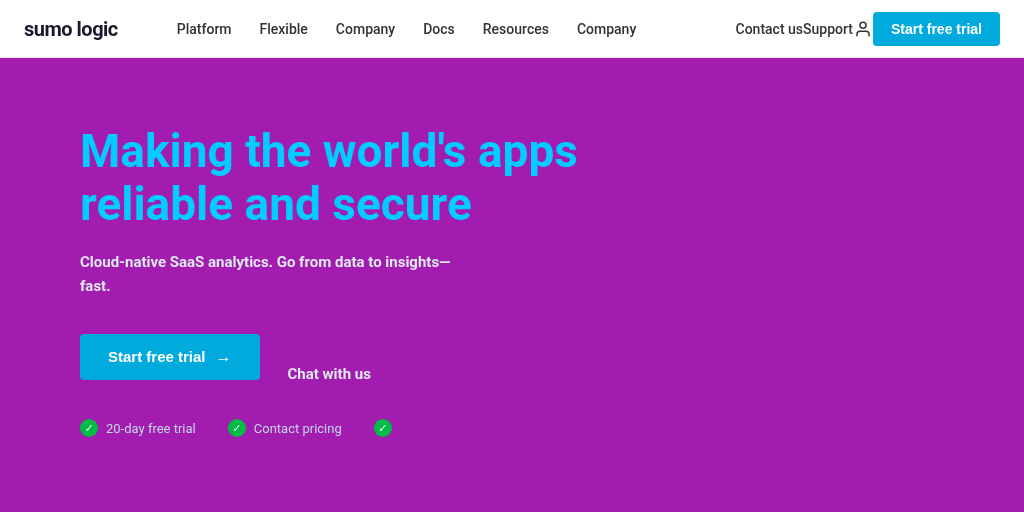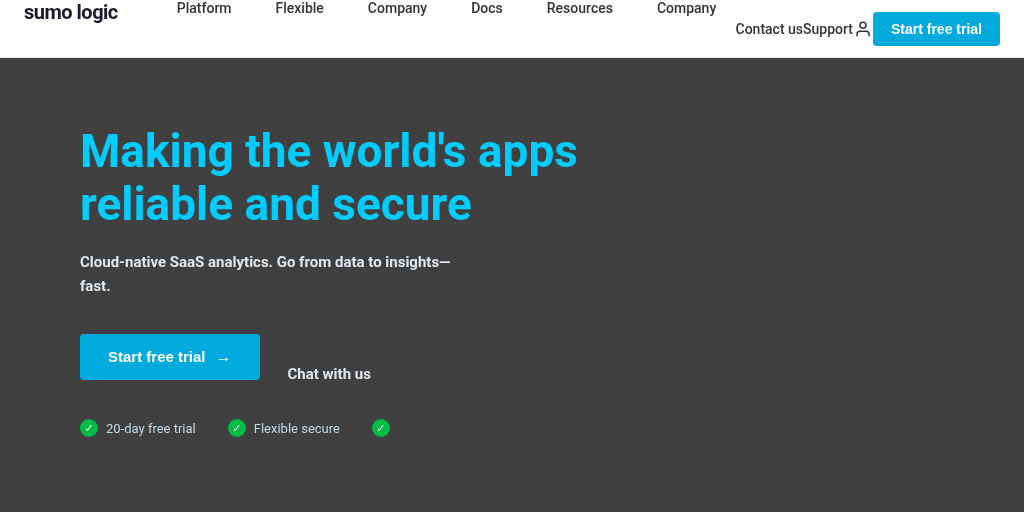--- a/index.html
+++ b/index.html
@@ -10,38 +10,39 @@
     body {
       font-family: -apple-system, BlinkMacSystemFont, 'Segoe UI', Roboto, sans-serif;
       width: 1024px;
       height: 512px;
       overflow: hidden;
     }
 
     
     .navbar {
       display: flex;
+      align-items: center;
       background: #ffffff;
       height: 58px;
       padding: 0 24px;
       border-bottom: 1px solid #e8e8e8;
       position: relative;
       z-index: 10;
     }
     .logo {
       font-size: 20px;
       font-weight: 700;
       color: #1a1a2e;
       margin-right: 32px;
       white-space: nowrap;
       letter-spacing: -0.5px;
     }
     .nav-links {
       display: flex;
-      gap: 44px;
+      gap: 28px;
       flex: 1;
       padding-left: 27px;
     }
     .nav-link {
       font-size: 14px;
       color: #333;
       cursor: pointer;
       font-weight: 500;
     }
     .nav-right {
@@ -71,21 +72,21 @@
       border-radius: 4px;
       padding: 9px 18px;
       font-size: 14px;
       font-weight: 600;
       cursor: pointer;
       white-space: nowrap;
     }
 
     
     .hero {
-      background: #404040;
+      background: #a21caf;
       min-height: 454px;
       display: flex;
       align-items: flex-start;
       padding: 52px 80px 60px 80px;
       flex-direction: column;
       justify-content: center;
     }
     .hero-title {
       font-size: 46px;
       font-weight: 700;
@@ -192,19 +193,19 @@
     </button>
     <span class="chat-link">Chat with us</span>
   </div>
   <div class="hero-badges">
     <div class="badge-item">
       <div class="check-icon">✓</div>
       <span>20-day free trial</span>
     </div>
     <div class="badge-item">
       <div class="check-icon">✓</div>
-      <span>Flexible secure</span>
+      <span>Contact pricing</span>
     </div>
     <div class="badge-item">
       <div class="check-icon">✓</div>
     </div>
   </div>
 </section>
 
 </body></html>

